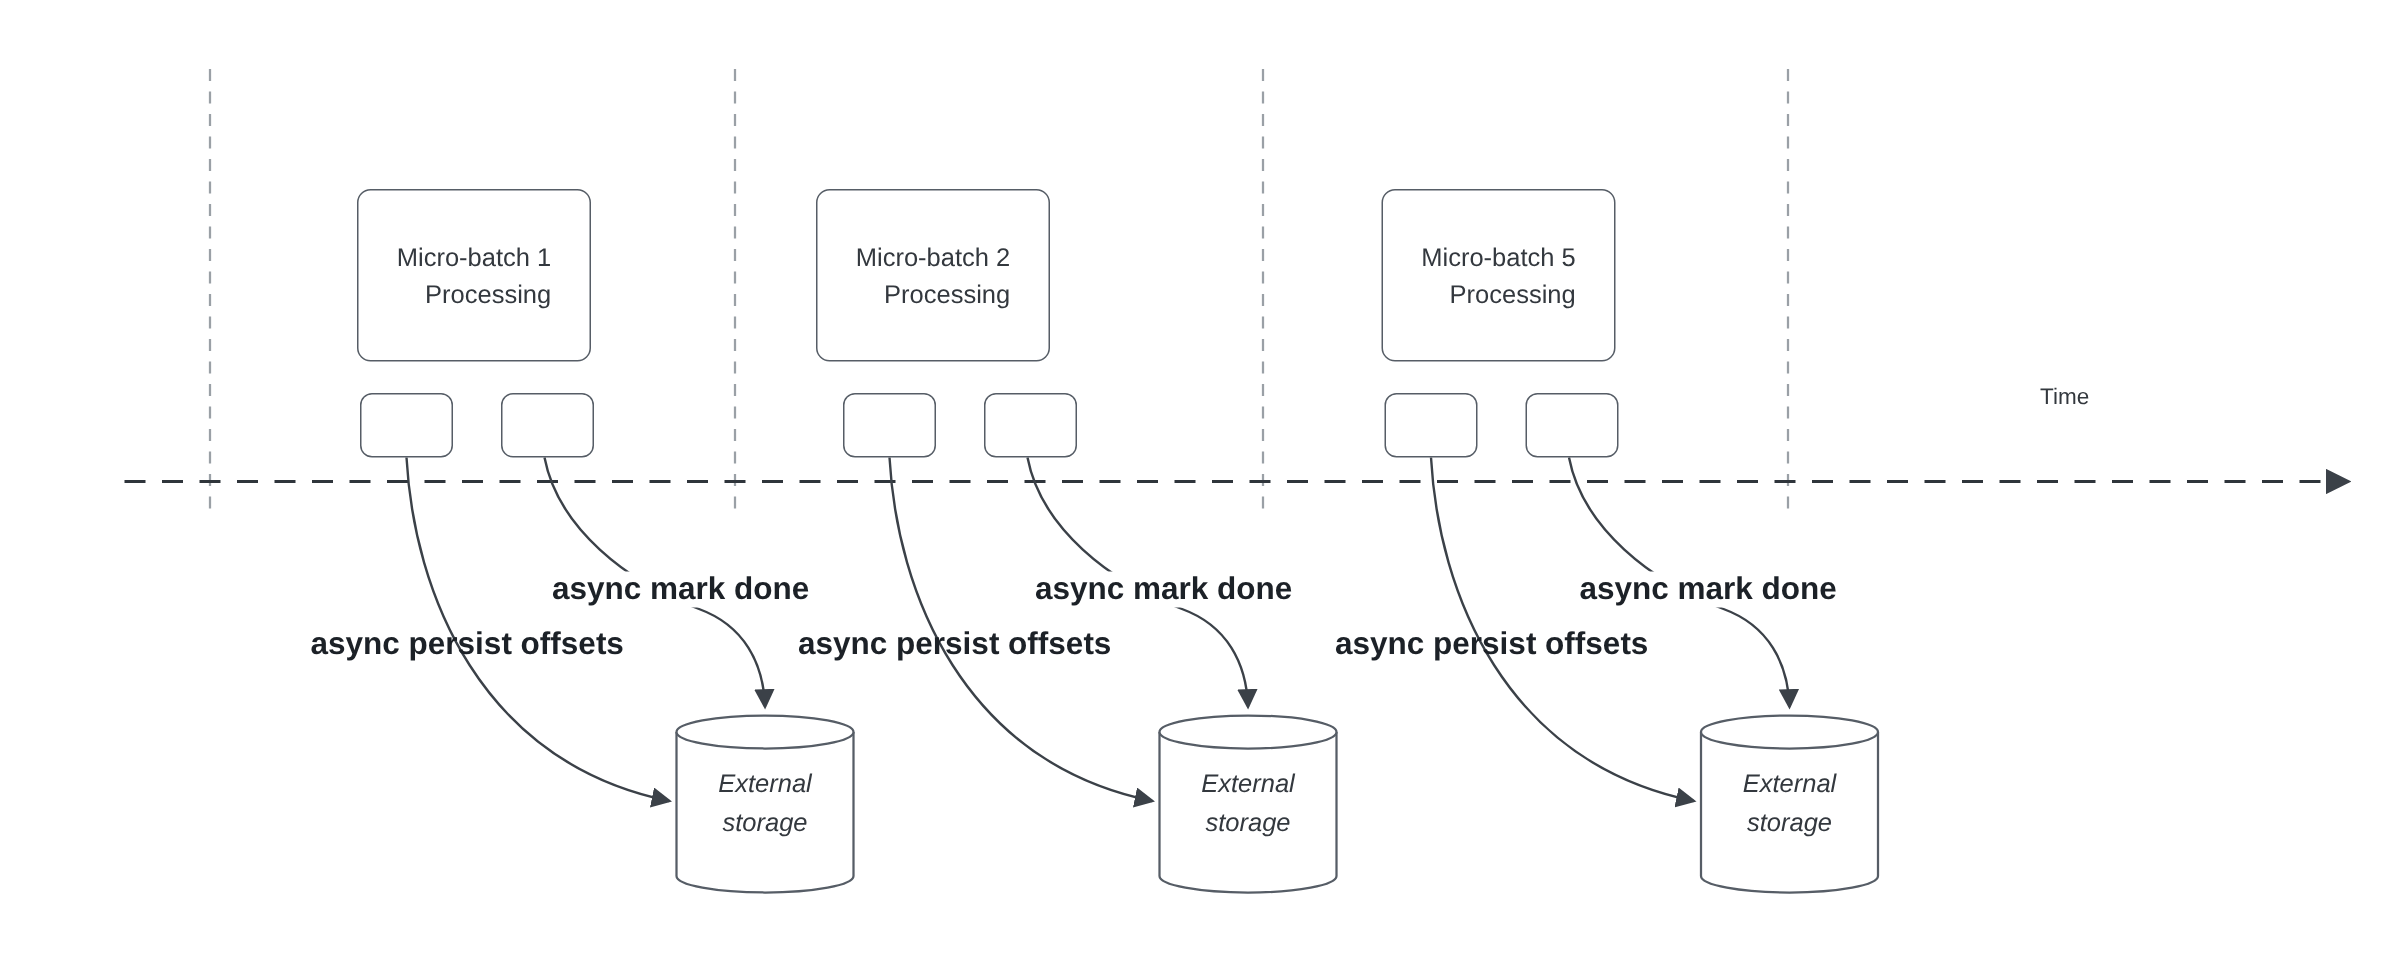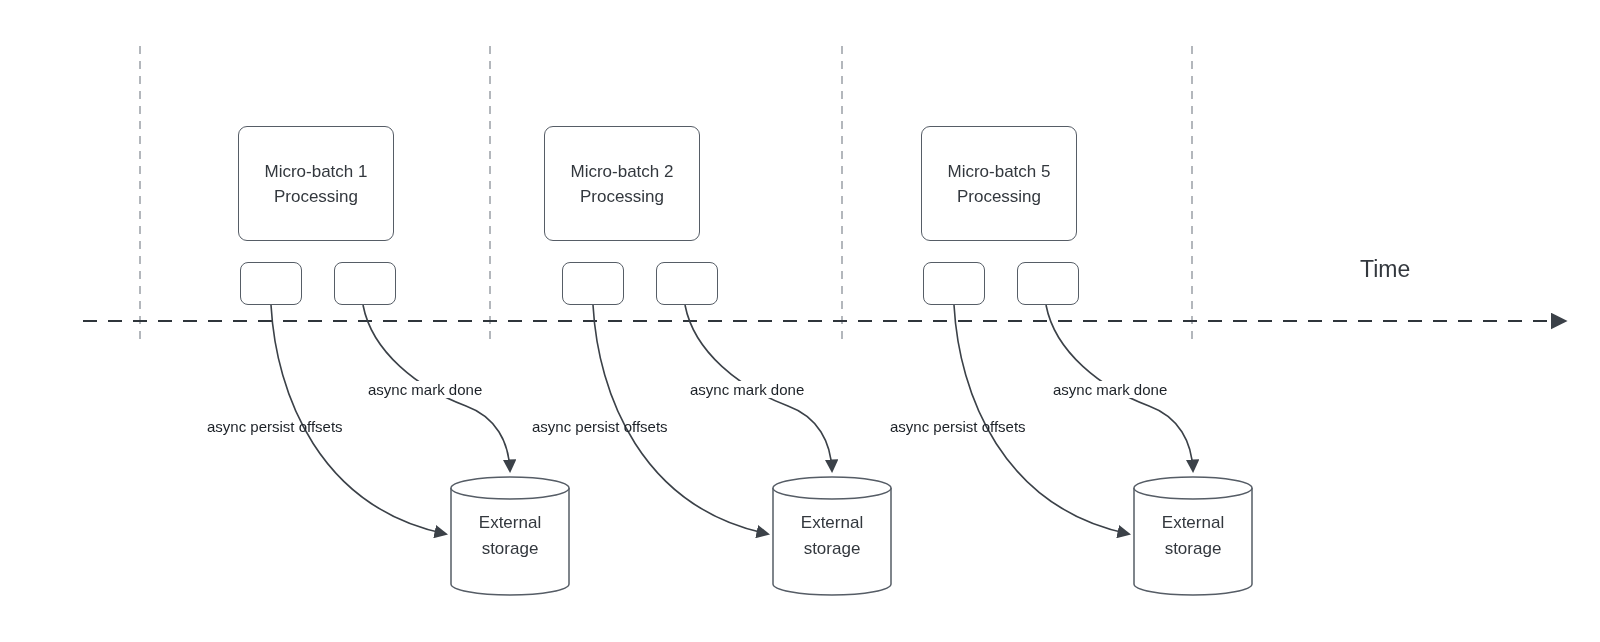--- a/index.html
+++ b/index.html
@@ -23,40 +23,40 @@
   .axis{stroke:var(--axis-stroke);stroke-width:2;stroke-dasharray:14 11;fill:none;}
   .edge{stroke:var(--edge-stroke);stroke-width:1.6;fill:none;}
   .cyl{stroke:var(--shape-stroke);stroke-width:1.5;fill:var(--shape-fill);}
   #arrowhead-path{fill:var(--edge-stroke);}
   .node{
     position:absolute;top:126px;width:156px;height:115px;
     border:1.5px solid var(--shape-stroke);border-radius:9px;
     background:var(--shape-fill);
     display:flex;align-items:center;justify-content:center;
     font-size:17px;line-height:25px;color:var(--text);
-    text-align:center;white-space:pre-line;box-sizing:border-box;
+    text-align:right;white-space:pre-line;box-sizing:border-box;
   }
   .mini{
     position:absolute;top:262px;width:62px;height:43px;
     border:1.5px solid var(--shape-stroke);border-radius:8px;
     background:var(--shape-fill);box-sizing:border-box;
   }
   .edge-label{
-    position:absolute;font-size:15px;font-weight:normal;
+    position:absolute;font-size:21px;font-weight:bold;
     color:var(--label-text);white-space:nowrap;
   }
   .edge-label.done{background:var(--background);padding:0 3px;}
   .storage-label{
     position:absolute;top:510px;width:118px;
     font-size:17px;line-height:26px;color:var(--text);
-    text-align:center;white-space:pre-line;
+    text-align:center;white-space:pre-line;font-style:italic;
   }
   .time-label{
     position:absolute;left:1360px;top:256px;
-    font-size:23px;color:var(--text);white-space:nowrap;
+    font-size:15px;color:var(--text);white-space:nowrap;
   }
 </style>
 </head>
 <body>
 
 <div id="canvas">
 
   <svg id="wires" width="1600" height="642" viewBox="0 0 1600 642">
     <defs>
       <marker id="arrow" viewBox="0 0 10 10" refX="8.5" refY="5" markerWidth="8.5" markerHeight="8.5" orient="auto-start-reverse">

